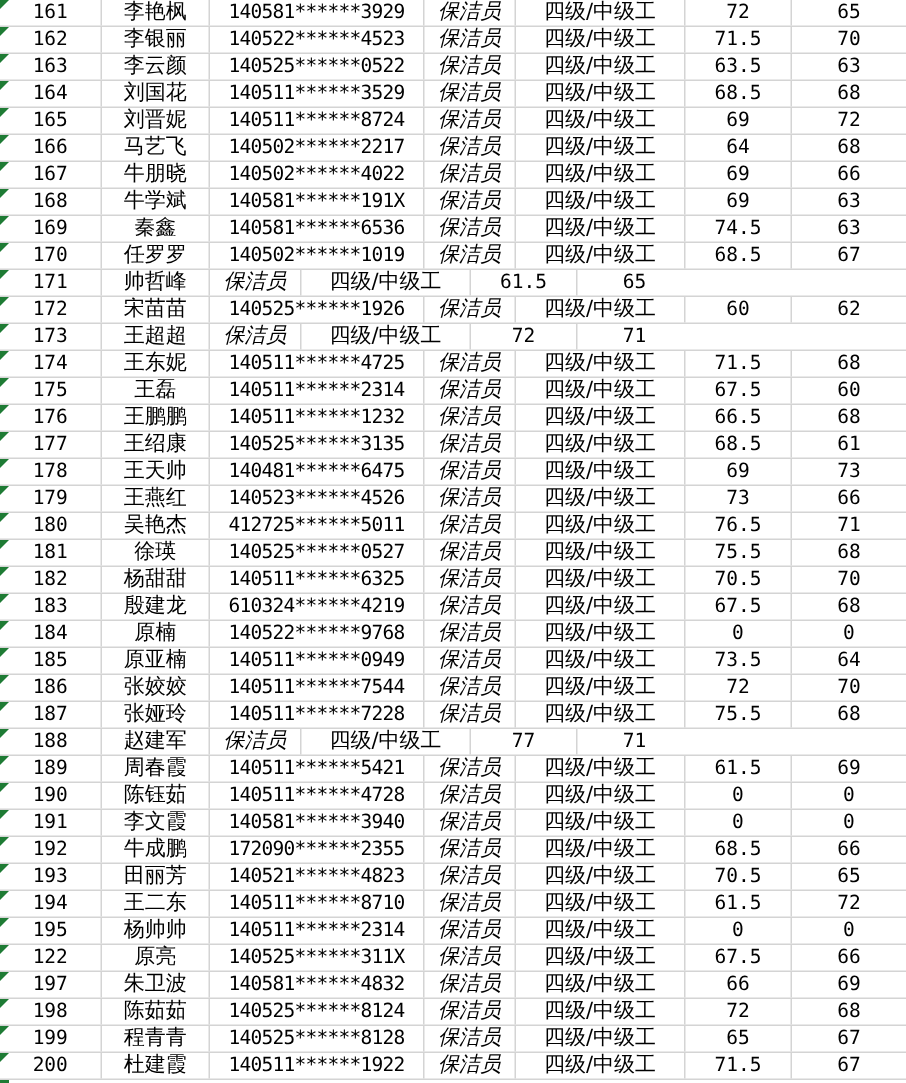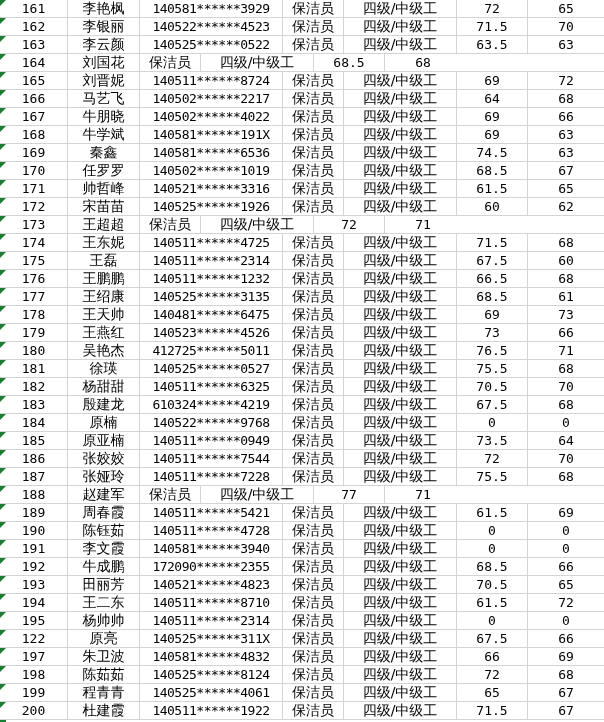--- a/index.html
+++ b/index.html
@@ -32,21 +32,21 @@
     font-family: "DejaVu Sans Mono", "Liberation Mono", monospace;
     font-size: 13px;
   }
   .cell-cjk {
     font-family: "DejaVu Sans", "Liberation Sans", sans-serif;
     font-size: 14px;
   }
   .c-num   { width: 68px; }
   .c-name  { width: 72px; }
   .c-id    { width: 143px; letter-spacing: -0.5px; }
-  .c-pos   { width: 61px; }
+  .c-pos   { width: 61px; font-style: italic; }
   .c-level { width: 113px; }
   .c-s1    { width: 71px; }
   .c-s2    { width: 76px; border-right: none; }
   .tri {
     position: absolute;
     top: 0;
     left: 0;
     width: 0;
     height: 0;
     border-top: 6px solid #1e7b34;
@@ -94,20 +94,21 @@
         <div class="cell c-name cell-cjk"><span>李云颜</span></div>
         <div class="cell c-id cell-mono"><span>140525******0522</span></div>
         <div class="cell c-pos cell-cjk"><span>保洁员</span></div>
         <div class="cell c-level cell-cjk"><span>四级/中级工</span></div>
         <div class="cell c-s1 cell-mono"><span>63.5</span></div>
         <div class="cell c-s2 cell-mono"><span>63</span></div>
       </div>
       <div class="row">
         <div class="cell c-num cell-mono"><span class="tri"></span><span>164</span></div>
         <div class="cell c-name cell-cjk"><span>刘国花</span></div>
+        <div class="cell c-id cell-mono"><span>140511******3529</span></div>
         <div class="cell c-pos cell-cjk"><span>保洁员</span></div>
         <div class="cell c-level cell-cjk"><span>四级/中级工</span></div>
         <div class="cell c-s1 cell-mono"><span>68.5</span></div>
         <div class="cell c-s2 cell-mono"><span>68</span></div>
       </div>
       <div class="row">
         <div class="cell c-num cell-mono"><span class="tri"></span><span>165</span></div>
         <div class="cell c-name cell-cjk"><span>刘晋妮</span></div>
         <div class="cell c-id cell-mono"><span>140511******8724</span></div>
         <div class="cell c-pos cell-cjk"><span>保洁员</span></div>
@@ -156,21 +157,20 @@
         <div class="cell c-name cell-cjk"><span>任罗罗</span></div>
         <div class="cell c-id cell-mono"><span>140502******1019</span></div>
         <div class="cell c-pos cell-cjk"><span>保洁员</span></div>
         <div class="cell c-level cell-cjk"><span>四级/中级工</span></div>
         <div class="cell c-s1 cell-mono"><span>68.5</span></div>
         <div class="cell c-s2 cell-mono"><span>67</span></div>
       </div>
       <div class="row">
         <div class="cell c-num cell-mono"><span class="tri"></span><span>171</span></div>
         <div class="cell c-name cell-cjk"><span>帅哲峰</span></div>
-        <div class="cell c-id cell-mono"><span>140521******3316</span></div>
         <div class="cell c-pos cell-cjk"><span>保洁员</span></div>
         <div class="cell c-level cell-cjk"><span>四级/中级工</span></div>
         <div class="cell c-s1 cell-mono"><span>61.5</span></div>
         <div class="cell c-s2 cell-mono"><span>65</span></div>
       </div>
       <div class="row">
         <div class="cell c-num cell-mono"><span class="tri"></span><span>172</span></div>
         <div class="cell c-name cell-cjk"><span>宋苗苗</span></div>
         <div class="cell c-id cell-mono"><span>140525******1926</span></div>
         <div class="cell c-pos cell-cjk"><span>保洁员</span></div>
@@ -406,21 +406,21 @@
         <div class="cell c-name cell-cjk"><span>陈茹茹</span></div>
         <div class="cell c-id cell-mono"><span>140525******8124</span></div>
         <div class="cell c-pos cell-cjk"><span>保洁员</span></div>
         <div class="cell c-level cell-cjk"><span>四级/中级工</span></div>
         <div class="cell c-s1 cell-mono"><span>72</span></div>
         <div class="cell c-s2 cell-mono"><span>68</span></div>
       </div>
       <div class="row">
         <div class="cell c-num cell-mono"><span class="tri"></span><span>199</span></div>
         <div class="cell c-name cell-cjk"><span>程青青</span></div>
-        <div class="cell c-id cell-mono"><span>140525******4061</span></div>
+        <div class="cell c-id cell-mono"><span>140525******8128</span></div>
         <div class="cell c-pos cell-cjk"><span>保洁员</span></div>
         <div class="cell c-level cell-cjk"><span>四级/中级工</span></div>
         <div class="cell c-s1 cell-mono"><span>65</span></div>
         <div class="cell c-s2 cell-mono"><span>67</span></div>
       </div>
       <div class="row">
         <div class="cell c-num cell-mono"><span class="tri"></span><span>200</span></div>
         <div class="cell c-name cell-cjk"><span>杜建霞</span></div>
         <div class="cell c-id cell-mono"><span>140511******1922</span></div>
         <div class="cell c-pos cell-cjk"><span>保洁员</span></div>

